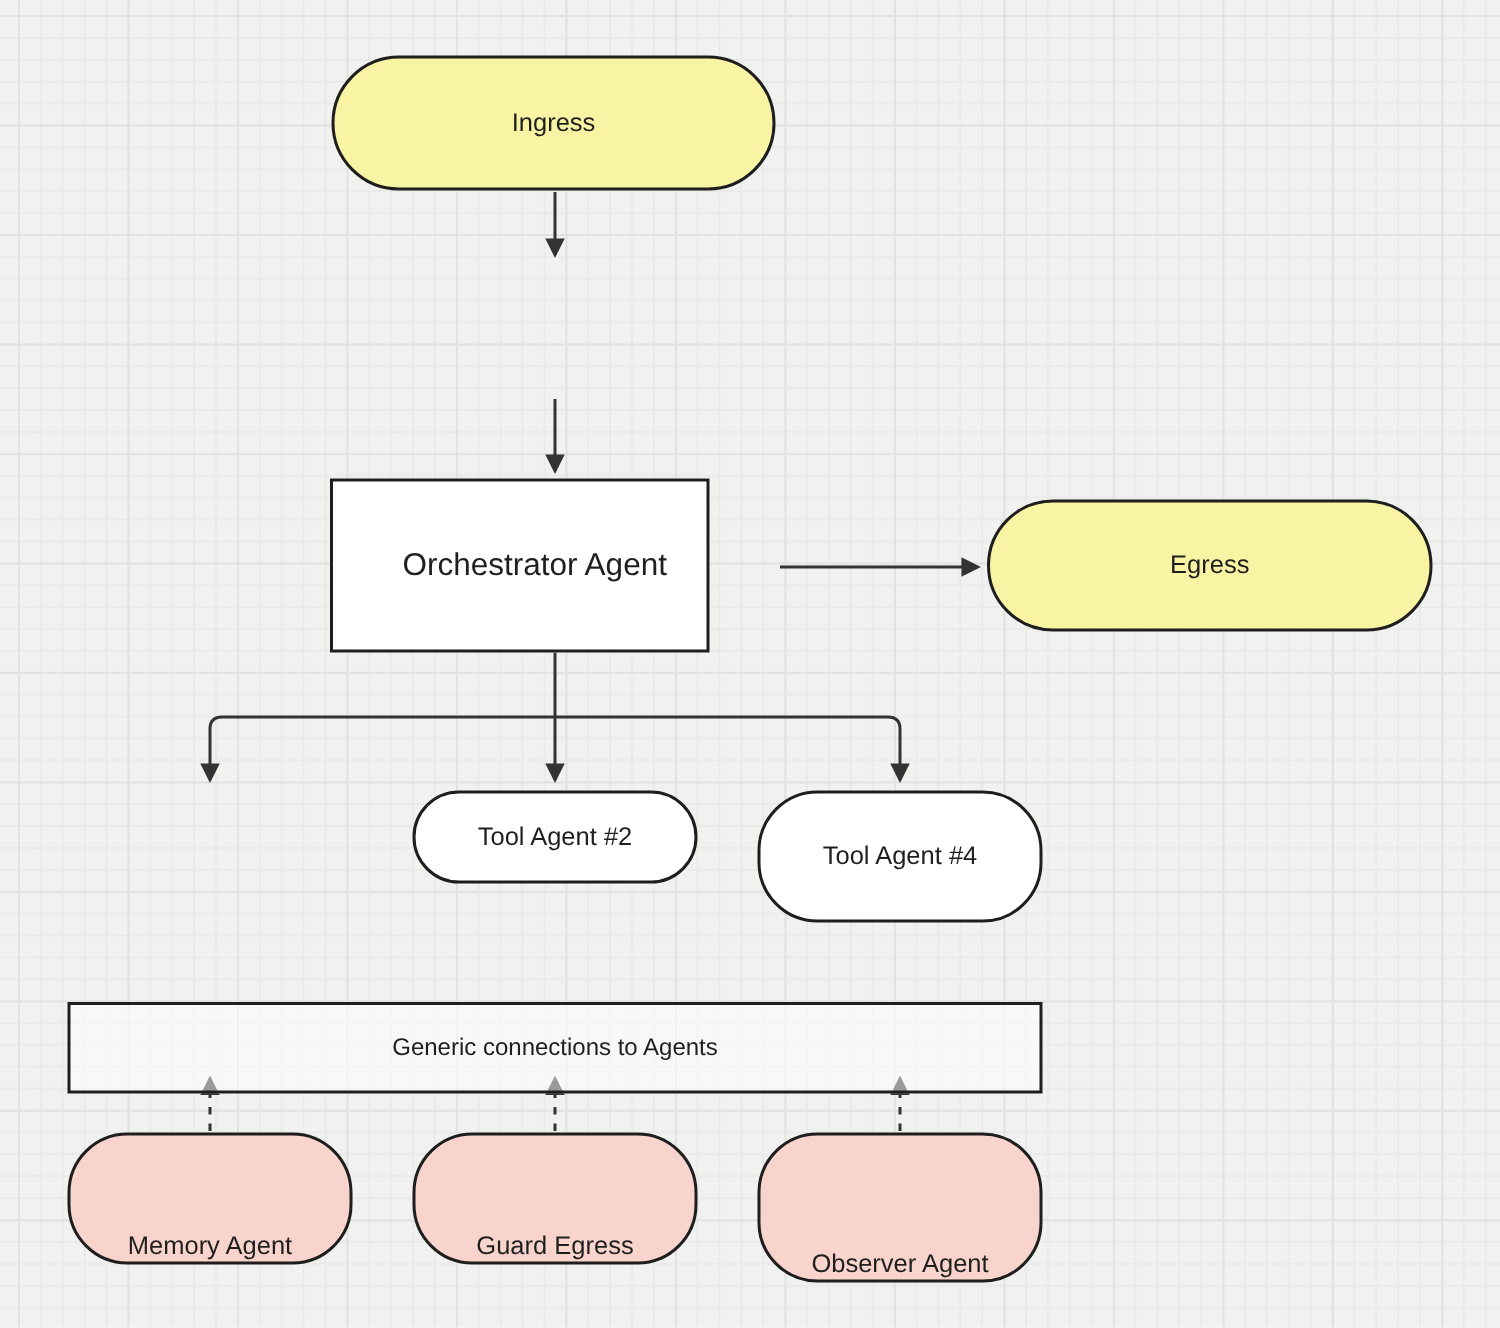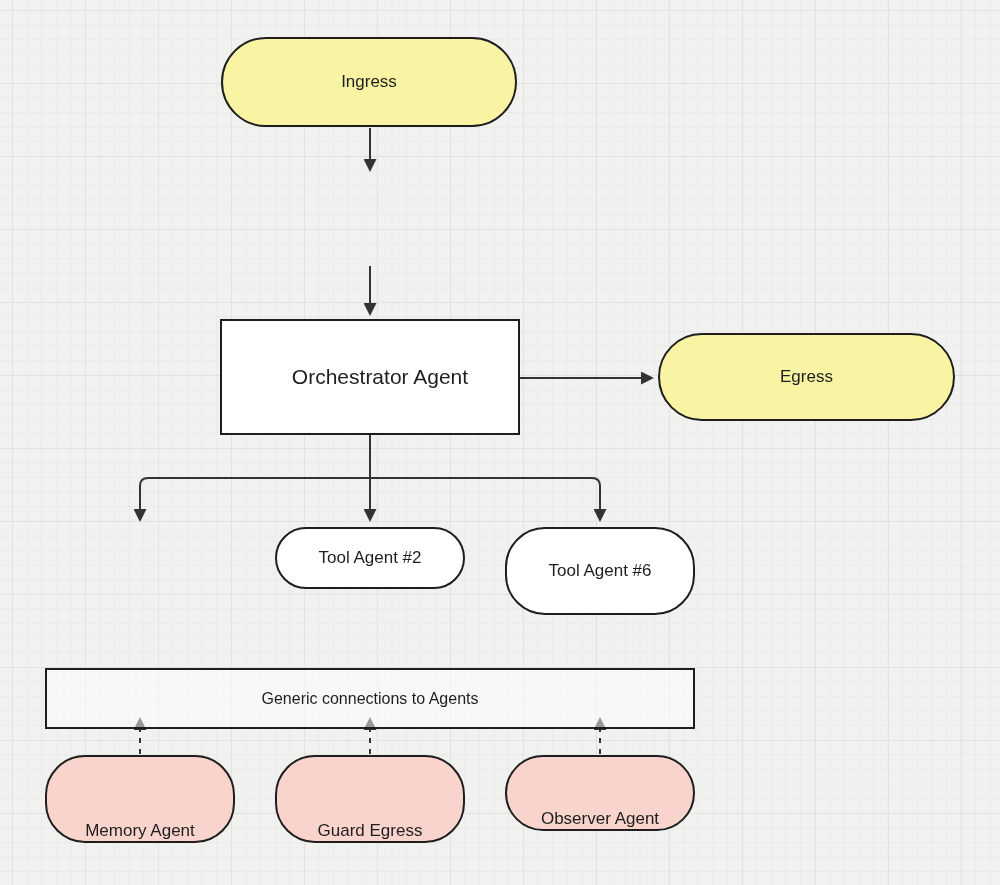--- a/index.html
+++ b/index.html
@@ -87,46 +87,46 @@
     <path class="edge dashed" d="M140 754 L140 719" marker-end="url(#ah)"></path>
     <path class="edge dashed" d="M370 754 L370 719" marker-end="url(#ah)"></path>
     <path class="edge dashed" d="M600 754 L600 719" marker-end="url(#ah)"></path>
   </svg>
 
   <div class="node pill yellow" style="left:221px; top:37px; width:296px; height:90px;">
     <span class="label">Ingress</span>
   </div>
 
 
-  <div class="node rect orchestrator" style="left:220px; top:319px; width:300px; height:116px;padding-left:20px;">
+  <div class="node rect orchestrator" style="left:220px; top:319px; width:253px; height:116px;padding-left:20px;">
     <span class="label">Orchestrator Agent</span>
   </div>
 
   <div class="node pill yellow" style="left:658px; top:333px; width:297px; height:88px;">
     <span class="label">Egress</span>
   </div>
 
 
   <div class="node pill-sm" style="left:275px; top:527px; width:190px; height:62px;">
     <span class="label">Tool Agent #2</span>
   </div>
 
   <div class="node pill-sm" style="left:505px; top:527px; width:190px; height:88px;">
-    <span class="label">Tool Agent #6</span>
+    <span class="label">Tool Agent #4</span>
   </div>
 
   <div class="node bus" style="left:45px; top:653px; width:650px; height:61px;">
     <span class="label">Generic connections to Agents</span>
   </div>
 
   <div class="node pill-sm pink" style="left:45px; top:755px; width:190px; height:88px;">
     <span class="label">Memory Agent</span>
   </div>
 
   <div class="node pill-sm pink" style="left:275px; top:755px; width:190px; height:88px;">
     <span class="label">Guard Egress</span>
   </div>
 
-  <div class="node pill-sm pink" style="left:505px; top:755px; width:190px; height:76px;">
+  <div class="node pill-sm pink" style="left:505px; top:755px; width:190px; height:100px;">
     <span class="label">Observer Agent</span>
   </div>
 
 </div>
 
 </body></html>

